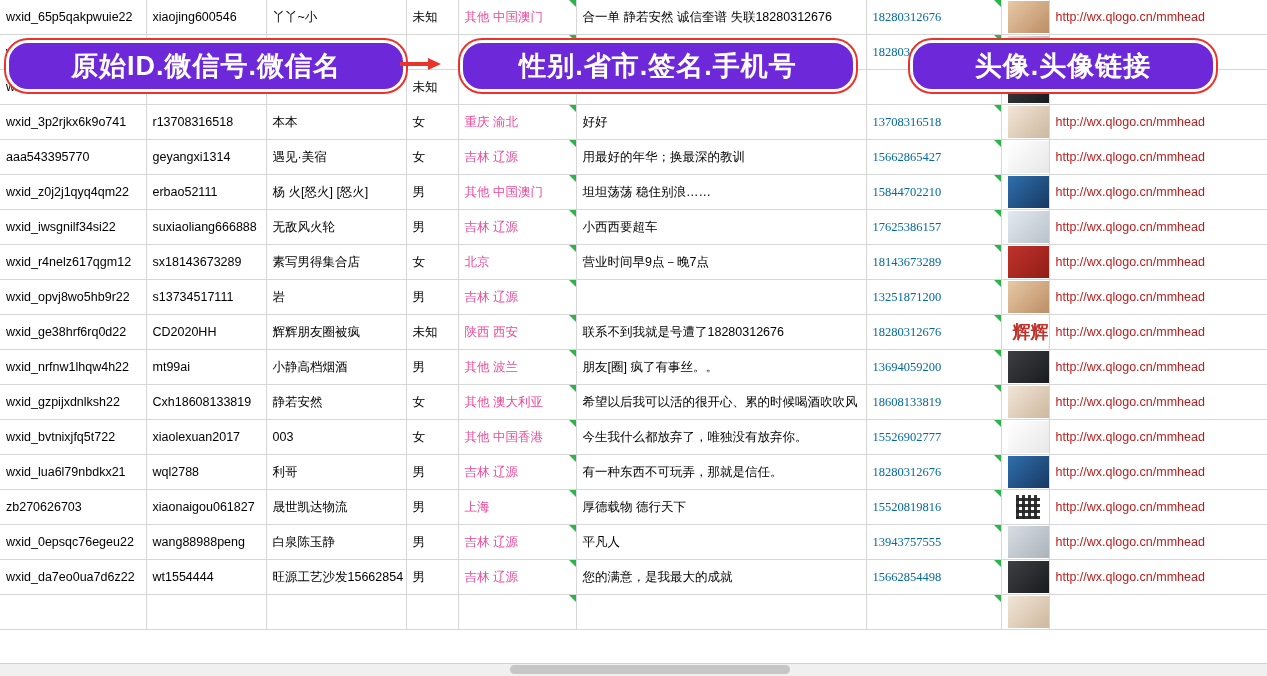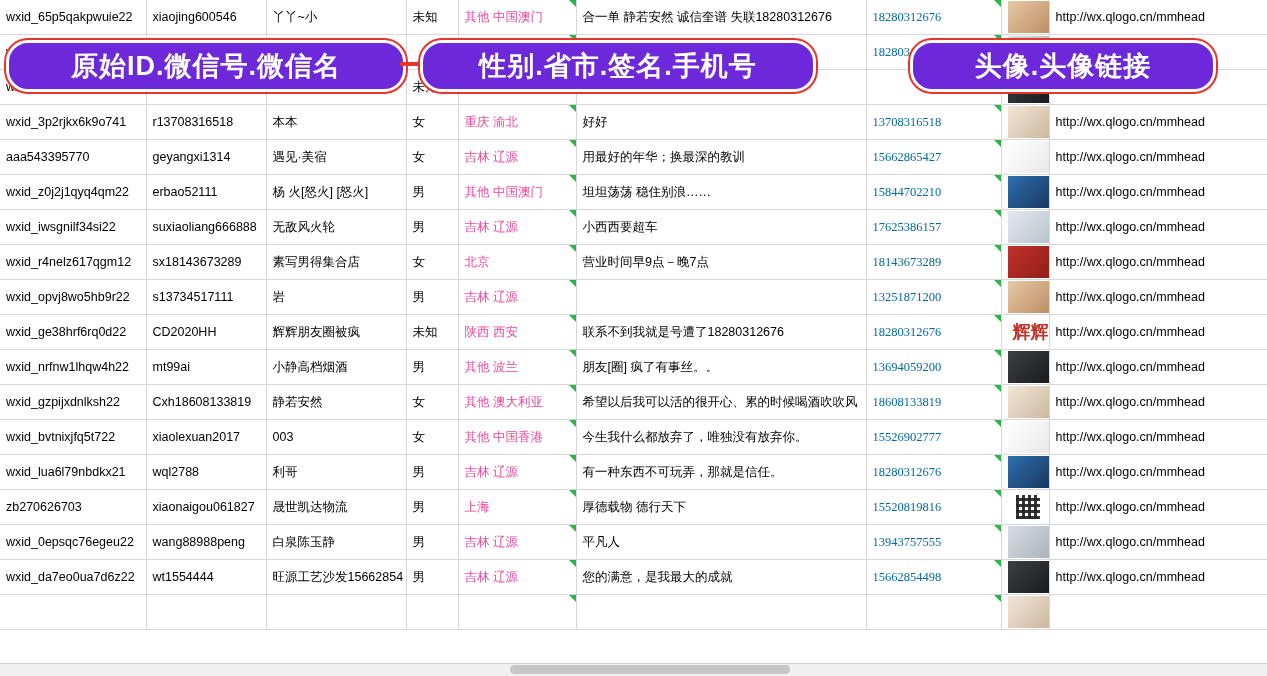--- a/index.html
+++ b/index.html
@@ -49,21 +49,21 @@
   col.c8 { width: 218px; }
 
   td.wxid   { color: #000; }
   td.alias  { color: #000; }
   td.nick   { color: #000; }
   td.gender { color: #000; }
   td.region { color: #ec4899; }
   td.sign   { color: #000; }
   td.phone  { color: #0369a1; font-family: Liberation Serif, serif; }
   td.avatar { padding: 0; background: #ffffff; }
-  td.link   { color: #000000; }
+  td.link   { color: #b91c1c; }
 
   .avatar-box {
     width: 46px;
     height: 32px;
     margin: 0 auto;
     background: linear-gradient(135deg,#c8cdd2,#9aa3ac);
     position: relative;
     overflow: hidden;
   }
   .avatar-box.v1 { background: linear-gradient(135deg,#e8c9a8,#b98a5f); }
@@ -123,21 +123,21 @@
     box-shadow: 0 0 0 2px #e8342a;
     letter-spacing: 1px;
     white-space: nowrap;
   }
   #banner-left {
     left: 6px; top: 40px;
     width: 394px; height: 46px;
     font-size: 27px;
   }
   #banner-mid {
-    left: 420px; top: 40px;
+    left: 460px; top: 40px;
     width: 390px; height: 46px;
     font-size: 27px;
   }
   #banner-right {
     left: 910px; top: 40px;
     width: 300px; height: 46px;
     font-size: 27px;
   }
   .arrow {
     position: absolute;

